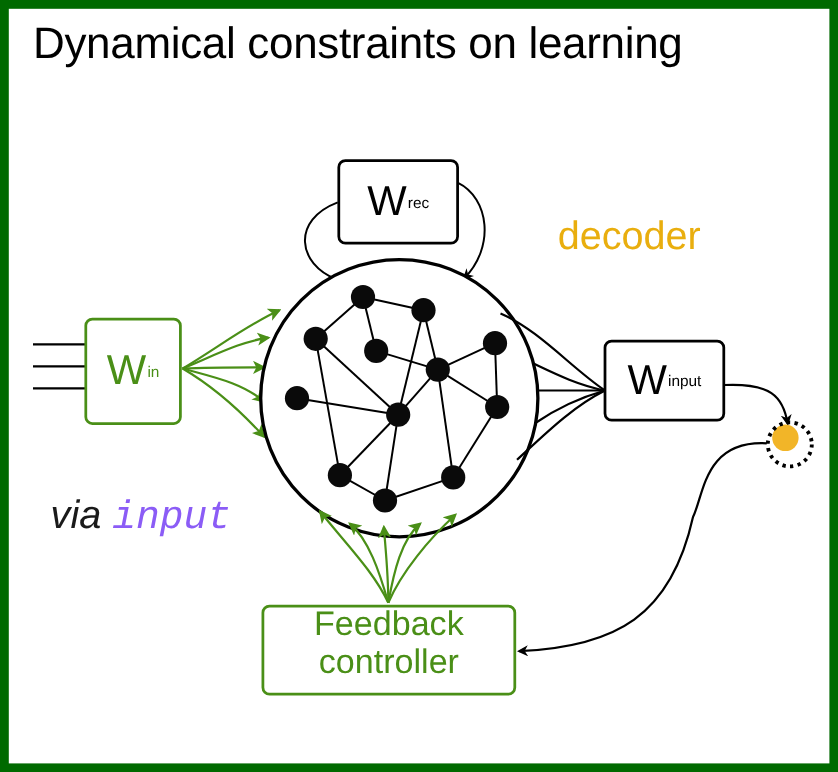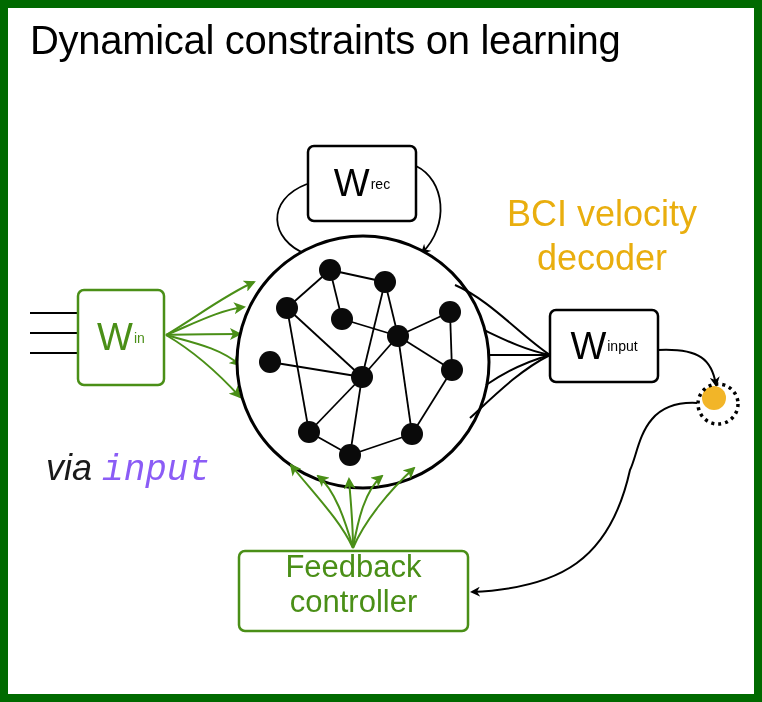--- a/index.html
+++ b/index.html
@@ -1,19 +1,19 @@
 <!DOCTYPE html>
 <html><head>
 <meta charset="utf-8">
 <style>
   html, body { margin:0; padding:0; background:#fff; }
   body { width:762px; height:702px; position:relative; overflow:hidden; font-family:"Liberation Sans", sans-serif; }
   .frame { position:absolute; left:0; top:0; width:762px; height:702px; box-sizing:border-box; border:8px solid #006a00; background:#fff; }
   svg { position:absolute; left:0; top:0; }
-  .txt { position:absolute; white-space:nowrap;text-align:center; }
+  .txt { position:absolute; white-space:nowrap; }
   .title { left:30px; top:18px; font-size:40px; color:#000; letter-spacing:-0.3px; }
   .bci { left:507px; top:192px; font-size:36px; color:#e9ae0e; line-height:44px; }
   .adapt { left:46px; top:446px; font-size:36px; font-style:italic; line-height:44px; color:#1a1a1a; }
   .green { color:#8b5cf6;font-family:Liberation Mono, monospace; }
   .box-label { position:absolute; display:flex; align-items:center; justify-content:center; text-align:center; }
   .sub { font-size:14px; vertical-align:-9px; margin-left:1px; }
 </style>
 </head>
 <body>
 
@@ -131,19 +131,18 @@
   <span>W</span>
     <span class="sub">input</span>
 </div>
 
 <div class="box-label" style="left:239px;top:551px;width:229px;height:65px;font-size:31px;line-height:35px;color:#4a8f17;flex-direction:column;">
   <span>Feedback</span>
   <span>controller</span>
 </div>
 
 <div class="txt bci">
-  <div>BCI velocity</div>
   <div>decoder</div>
 </div>
 
 <div class="txt adapt">
   <div><span>via </span><span class="green">input</span></div>
 </div>
 
 </body></html>

